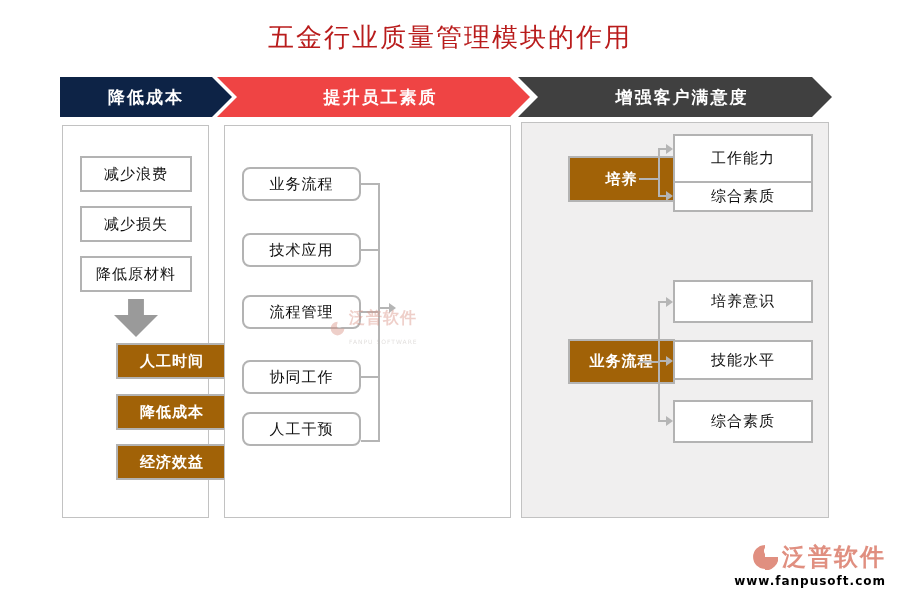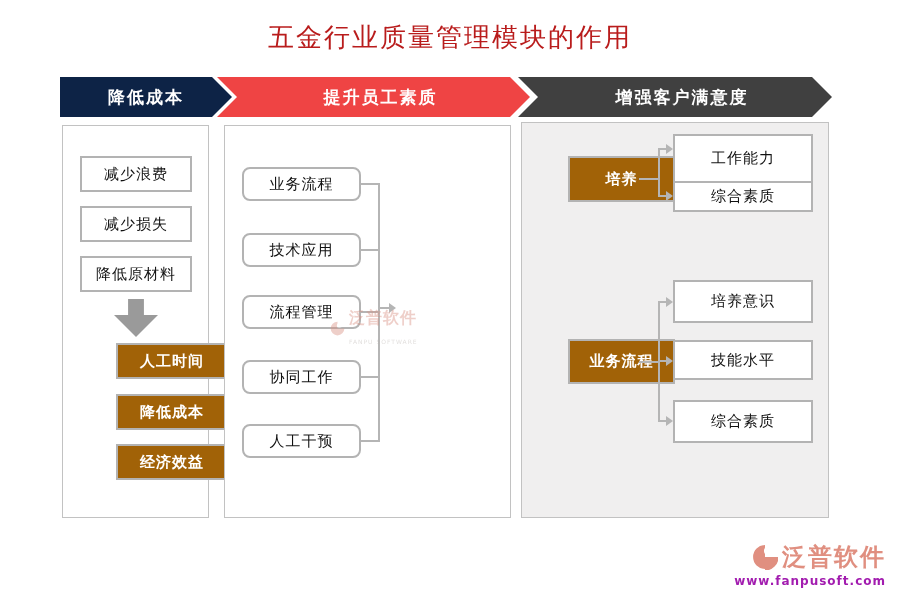--- a/index.html
+++ b/index.html
@@ -64,21 +64,21 @@
   
   .watermark { position:absolute; left:330px; top:308px; opacity:0.42; display:flex;
                align-items:center; gap:4px; pointer-events:none; }
   .watermark .wm-text { font-size:16px; font-weight:bold; color:#d98e80; letter-spacing:1px; }
   .watermark .wm-sub { font-size:6px; color:#b9b2ae; letter-spacing:1px; }
 
   
   .footer { position:absolute; right:14px; bottom:12px; text-align:center; }
   .brandrow { display:flex; align-items:center; gap:4px; justify-content:flex-end; }
   .brand-name { font-size:24px; font-weight:bold; color:#e08f80; letter-spacing:2px; }
-  .brand-url { font-size:12px; font-weight:bold; color:#a21caf; letter-spacing:1px; margin-top:1px; }
+  .brand-url { font-size:12px; font-weight:bold; color:#000000; letter-spacing:1px; margin-top:1px; }
 </style>
 </head>
 <body>
 
 <div id="stage">
 
   <div class="title">五金行业质量管理模块的作用</div>
 
   <div id="chev1" class="chev first" style="background:#0d2346">
     <span>降低成本</span>
@@ -98,21 +98,21 @@
     <div class="nbox c1" style="top:217px">人工时间</div>
     <div class="nbox c1" style="top:268px">降低成本</div>
     <div class="nbox c1" style="top:318px">经济效益</div>
   </div>
 
   <div id="panel2" class="panel">
     <div class="wbox c2" style="top:41px">业务流程</div>
     <div class="wbox c2" style="top:107px">技术应用</div>
     <div class="wbox c2" style="top:169px">流程管理</div>
     <div class="wbox c2" style="top:234px">协同工作</div>
-    <div class="wbox c2" style="top:298px">人工干预</div>
+    <div class="wbox c2" style="top:286px">人工干预</div>
 
     <div class="hline" style="left:136px; top:57px;  width:17px"></div>
     <div class="hline" style="left:136px; top:123px; width:17px"></div>
     <div class="hline" style="left:136px; top:185px; width:17px"></div>
     <div class="hline" style="left:136px; top:250px; width:17px"></div>
     <div class="hline" style="left:136px; top:314px; width:17px"></div>
     <div class="vline" style="left:153px; top:57px; height:259px"></div>
     <div class="hline" style="left:153px; top:181px; width:12px"></div>
     <div class="ahead" style="left:164px; top:177px"></div>
 

